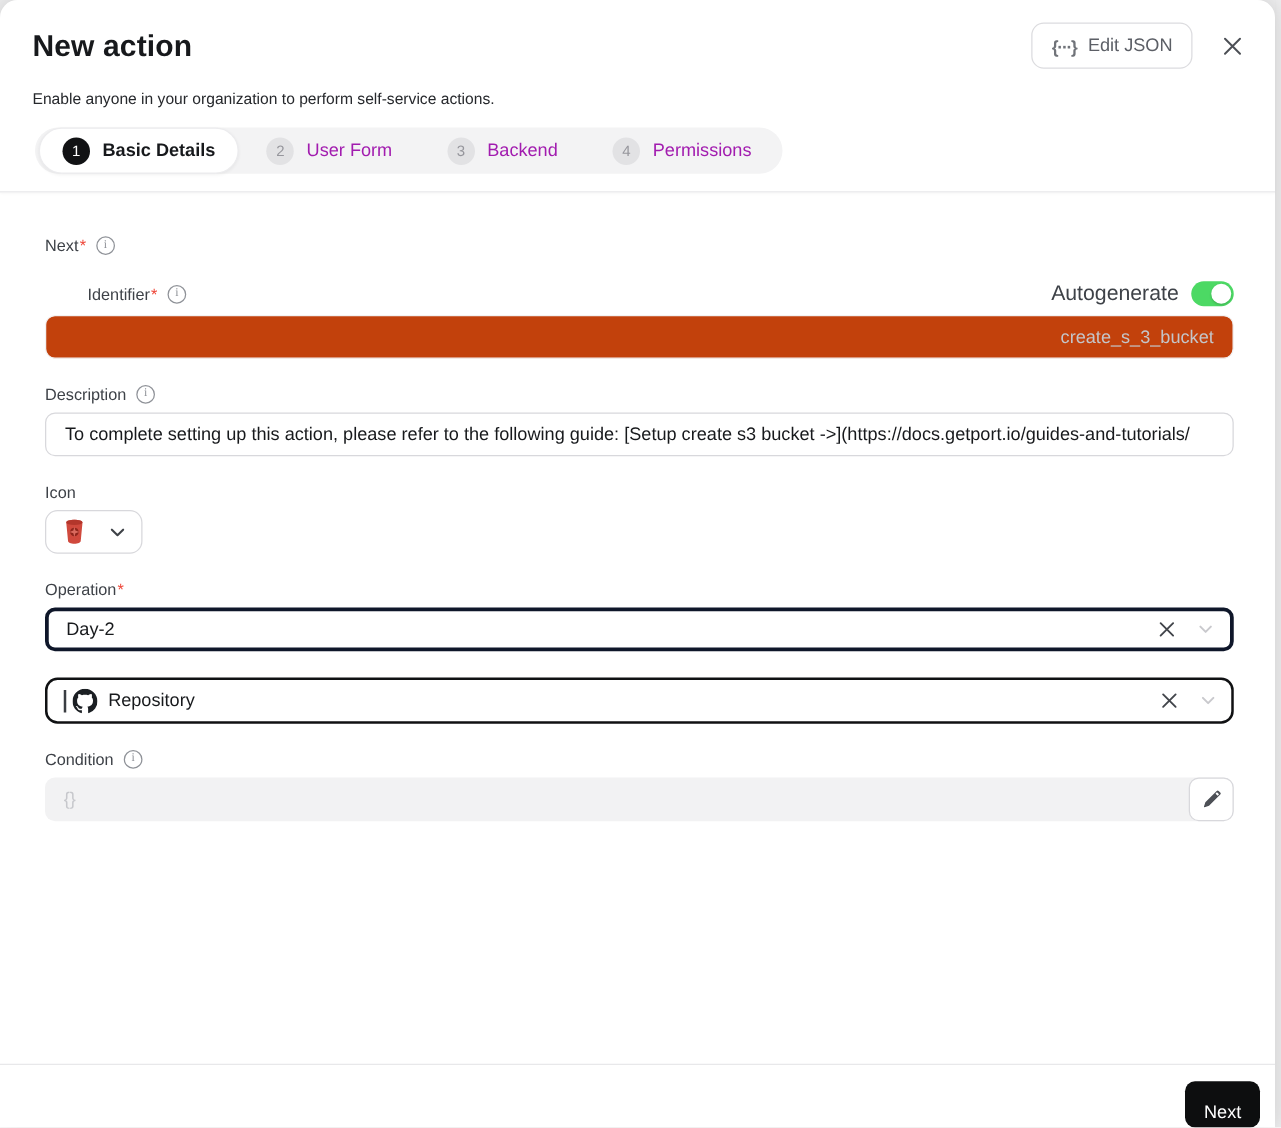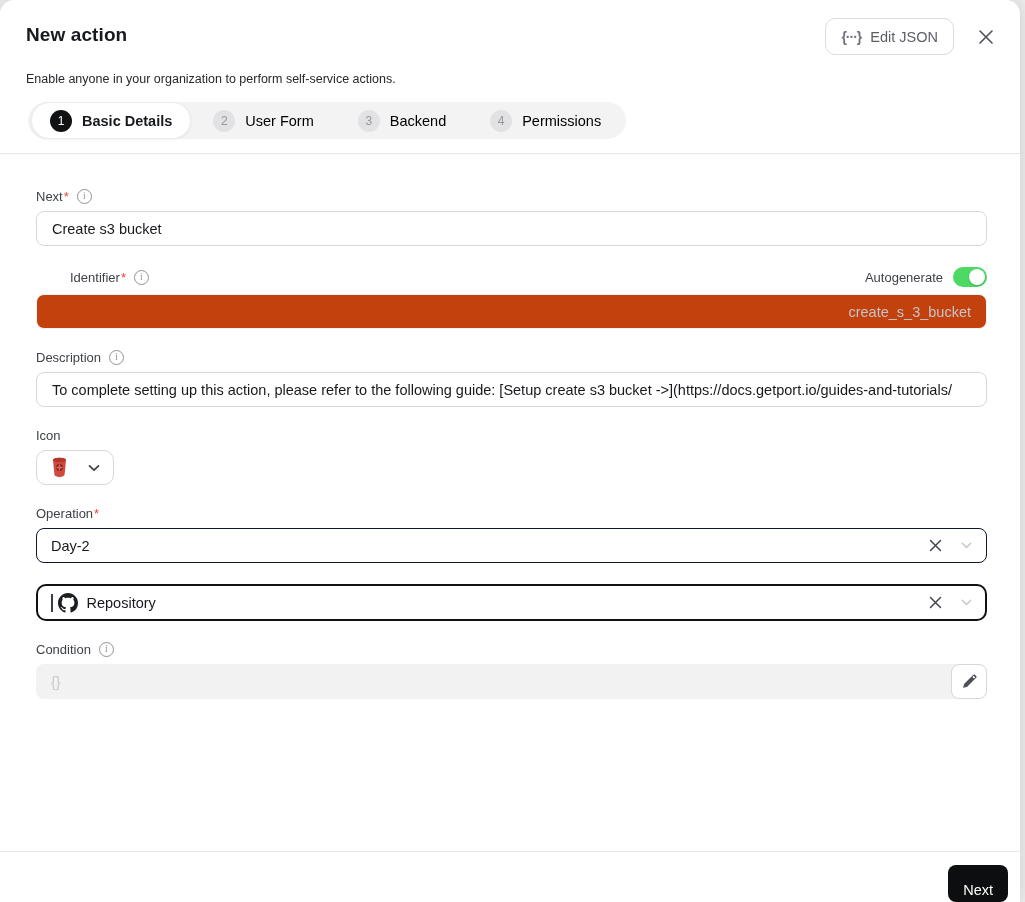--- a/index.html
+++ b/index.html
@@ -13,21 +13,21 @@
     width:1020px; height:902px;
     background:#fff;
     border-radius:14px 14px 0 0;
     box-shadow:0 0 18px rgba(0,0,0,.14);
     display:flex; flex-direction:column;
   }
 
   
   .modal-header { padding:24px 20px 0 26px; border-bottom:1px solid #e8e8ea; box-shadow:0 1px 2px rgba(0,0,0,.03); }
   .header-top { display:flex; align-items:flex-start; justify-content:space-between; }
-  .modal-title { font-size:19px; font-weight:700; color:#17191c; letter-spacing:.1px; }
+  .modal-title { font-size:24px; font-weight:700; color:#17191c; letter-spacing:.1px; }
   .header-actions { display:flex; align-items:center; gap:18px; margin-top:-6px; }
   .edit-json-btn {
     display:flex; align-items:center; gap:9px;
     border:1px solid #dcdcdf; background:#fff; border-radius:10px;
     height:37px; padding:0 15px; cursor:pointer;
     font-size:14.5px; color:#5c5f66; font-family:inherit;
   }
   .braces-icon { font-size:14px; color:#707379; letter-spacing:-1px; font-weight:700; }
   .close-btn { background:none; border:none; cursor:pointer; padding:6px; display:flex; }
   .modal-subtitle { margin-top:17px; font-size:12.5px; color:#26282c; }
@@ -36,21 +36,21 @@
     display:inline-flex; align-items:center;
     background:#f3f3f4; border-radius:20px;
     margin:16px 0 14px 2px; height:37px; padding:0 3px;
   }
   .step { display:flex; align-items:center; gap:10px; padding:0 22px; height:37px; border-radius:20px; cursor:pointer; }
   .step-circle {
     width:22px; height:22px; border-radius:50%;
     background:#e2e2e4; color:#96969c;
     font-size:12px; display:flex; align-items:center; justify-content:center;
   }
-  .step-label { font-size:14.5px; color:#000000; white-space:nowrap; }
+  .step-label { font-size:14.5px; color:#a21caf; white-space:nowrap; }
   .step.active { background:#fff; border:1px solid #ececee; box-shadow:0 1px 3px rgba(0,0,0,.06); padding:0 18px; }
   .step.active .step-circle { background:#111214; color:#fff; }
   .step.active .step-label { color:#17191c; font-weight:700; }
 
   
   .modal-body { flex:1; padding:35px 33px 0 36px; }
   .field { margin-bottom:21px; }
   .label-row { display:flex; align-items:center; gap:8px; margin-bottom:7px; }
   .label-row.spread { justify-content:space-between; }
   .label-left { display:flex; align-items:center; gap:8px;margin-left:34px; }
@@ -64,32 +64,32 @@
   }
   .text-input {
     width:100%; height:35px; border:1px solid #d8d8dc; border-radius:8px;
     padding:0 15px; font-size:14.5px; color:#17191c; font-family:inherit;
     background:#fff; outline:none;
     white-space:nowrap; overflow:hidden; text-overflow:clip;
   }
   .text-input.disabled { background:#c2410c; border-color:#f2f2f3; color:#c4c5c9;text-align:right; }
 
   .auto-right { display:flex; align-items:center; gap:10px; }
-  .auto-label { font-size:13px; color:#3e4248; }
+  .auto-label { font-size:17px; color:#3e4248; }
   .toggle { width:34px; height:20px; border-radius:10px; background:#4cd964; position:relative; cursor:pointer; }
   .toggle-knob { position:absolute; top:2px; right:2px; width:16px; height:16px; border-radius:50%; background:#fff; box-shadow:0 1px 2px rgba(0,0,0,.2); }
 
   .icon-dropdown {
     width:78px; height:35px; border:1px solid #d8d8dc; border-radius:10px;
     display:flex; align-items:center; justify-content:space-between;
     padding:0 13px; background:#fff; cursor:pointer;
   }
 
   .select {
-    height:35px; border:1px solid #0f172a; border-radius:8px;
+    height:35px; border:3px solid #0f172a; border-radius:8px;
     display:flex; align-items:center; padding:0 14px; background:#fff; cursor:pointer;
   }
   .select-value { font-size:14.5px; color:#17191c; }
   .select-right { margin-left:auto; display:flex; align-items:center; gap:17px; }
   .clear-btn { background:none; border:none; padding:2px; cursor:pointer; display:flex; }
 
   .select.focused { border:2px solid #101113; border-radius:10px; height:37px; padding:0 13px; }
   .caret { width:1.5px; height:18px; background:#3a3d42; margin-right:5px; }
   .gh-icon { display:flex; margin-right:9px; }
 
@@ -154,21 +154,20 @@
     </div>
   </div>
 
   <div class="modal-body">
 
     <div class="field">
       <div class="label-row">
         <span class="field-label"><span>Next</span><span class="req">*</span></span>
         <span class="info-icon">i</span>
       </div>
-      <input class="text-input" value="Create s3 bucket" style="">
     </div>
 
     <div class="field">
       <div class="label-row spread">
         <span class="label-left">
           <span class="field-label"><span>Identifier</span><span class="req">*</span></span>
           <span class="info-icon">i</span>
         </span>
         <span class="auto-right">
           <span class="auto-label">Autogenerate</span>

